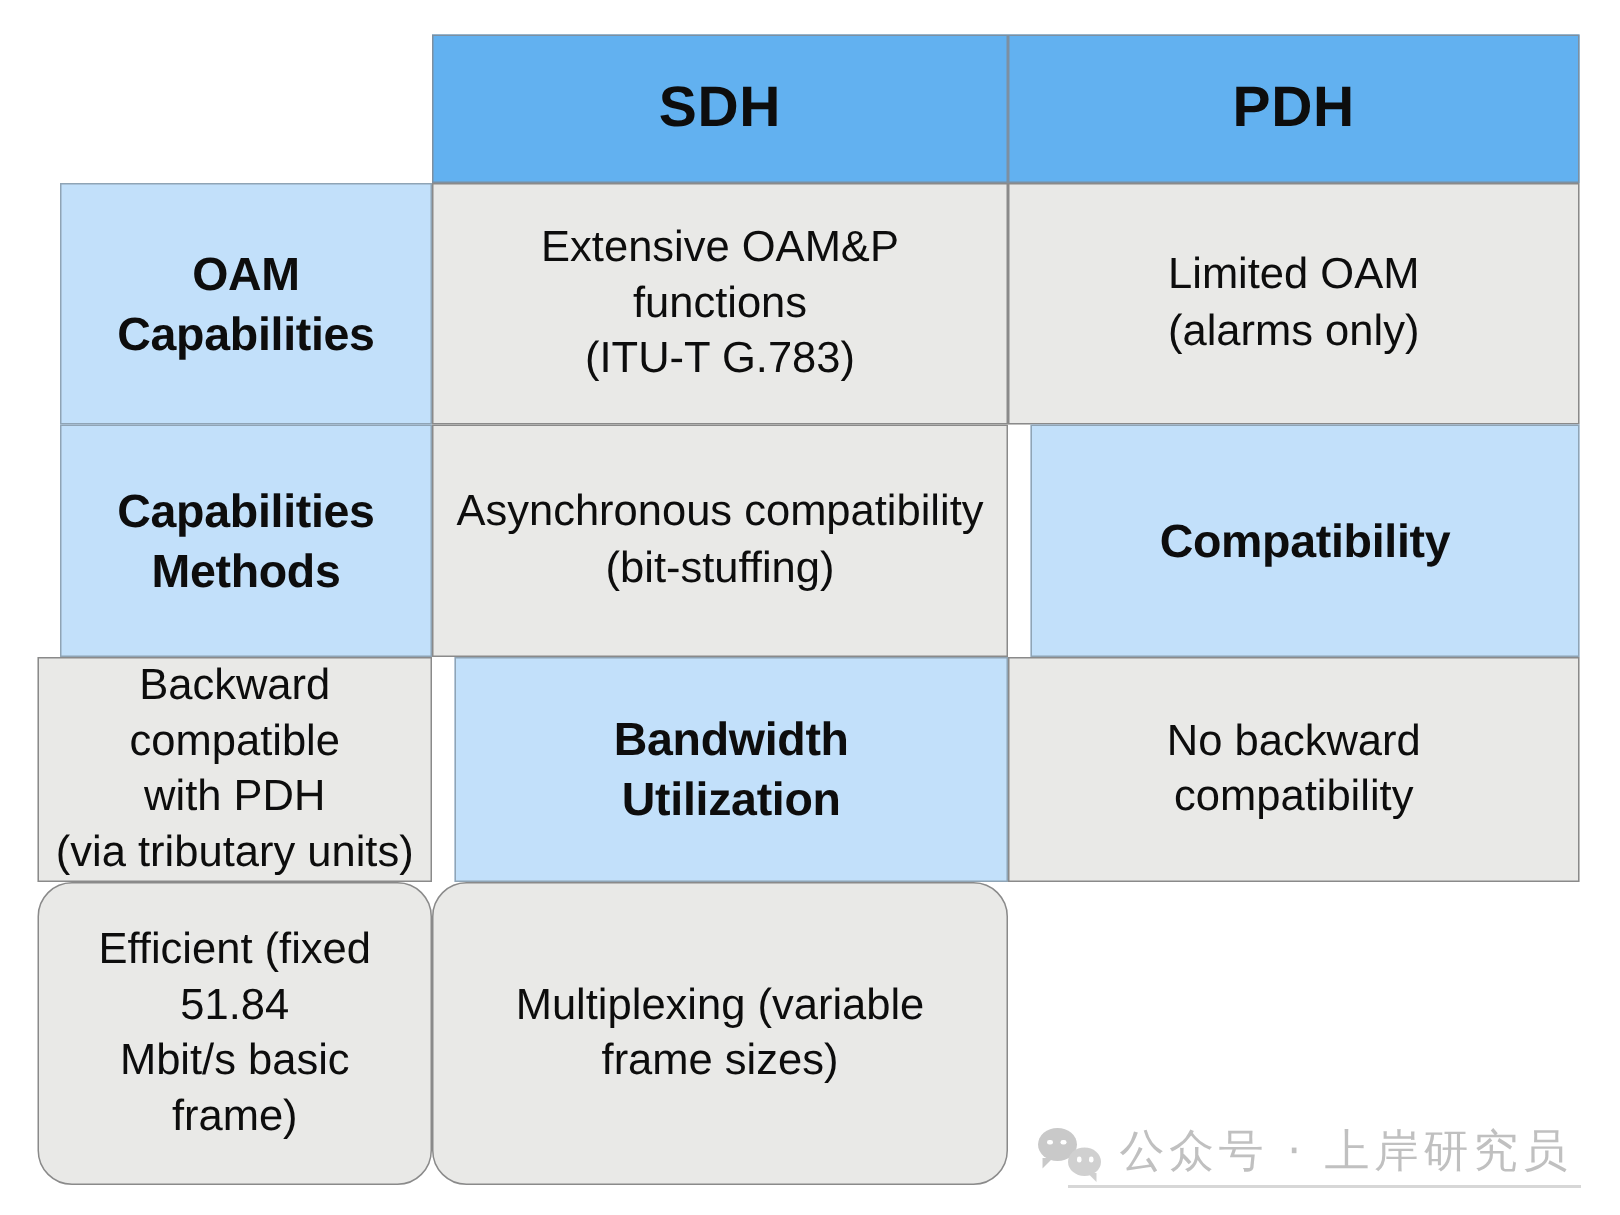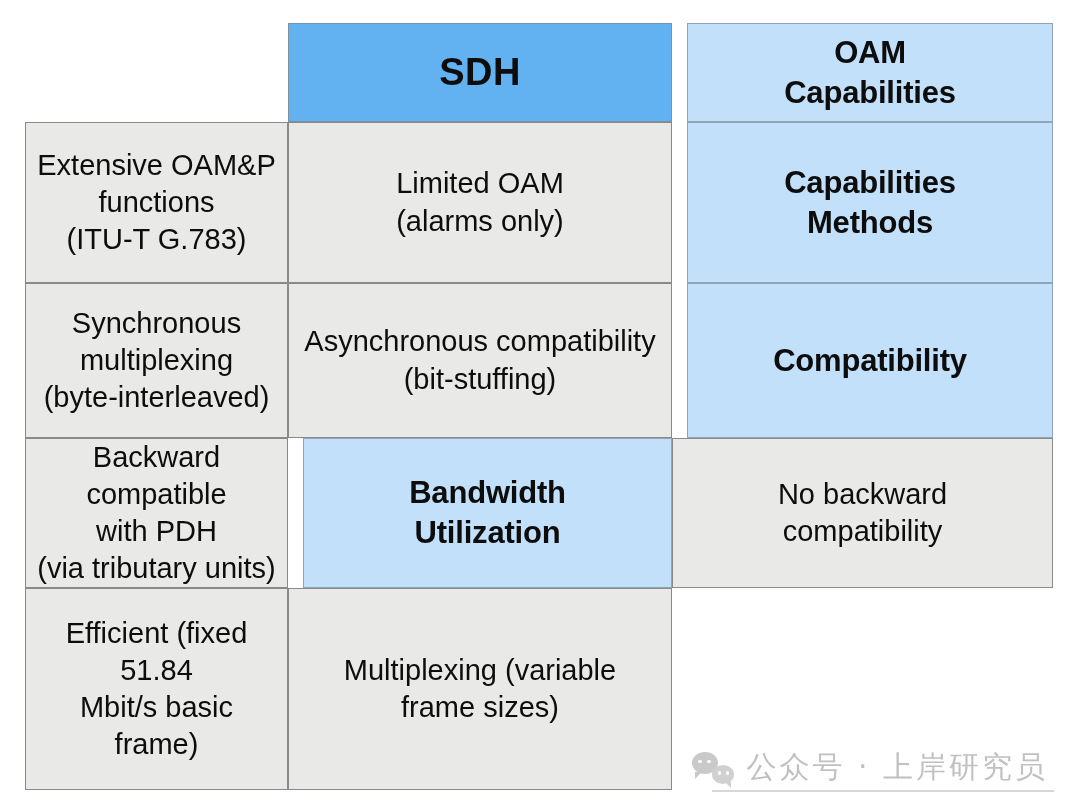--- a/index.html
+++ b/index.html
@@ -75,20 +75,21 @@
   }
 
   .cell-text {
     display: block;
     white-space: pre-line;
   }
 
   
   .grid > .r5.data-cell {
     margin-bottom: -1px;
+    border-radius: 23px;
   }
 
   #watermark {
     position: absolute;
     right: 32px;
     bottom: 22px;
     display: flex;
     align-items: center;
     gap: 12px;
     opacity: 0.62;
@@ -162,41 +163,40 @@
 </head>
 <body>
 
 <div id="comparison-table">
   <div class="grid">
 
     <div class="cell corner-blank r1 c1"></div>
     <div class="cell header-cell r1 c2">
       <span class="cell-text">SDH</span>
     </div>
+    <div class="cell header-cell r1 c3">
+      <span class="cell-text">PDH</span>
+    </div>
 
     <div class="cell row-label r2 c1">
       <span class="cell-text">OAM
 Capabilities</span>
     </div>
     <div class="cell data-cell r2 c2">
       <span class="cell-text">Extensive OAM&amp;P functions
 (ITU-T G.783)</span>
     </div>
     <div class="cell data-cell r2 c3">
       <span class="cell-text">Limited OAM
 (alarms only)</span>
     </div>
 
     <div class="cell row-label r3 c1">
       <span class="cell-text">Capabilities
 Methods</span>
-    </div>
-    <div class="cell data-cell r3 c2">
-      <span class="cell-text">Synchronous multiplexing
-(byte-interleaved)</span>
     </div>
     <div class="cell data-cell r3 c3">
       <span class="cell-text">Asynchronous compatibility
 (bit-stuffing)</span>
     </div>
 
     <div class="cell row-label r4 c1">
       <span class="cell-text">Compatibility</span>
     </div>
     <div class="cell data-cell r4 c2">

